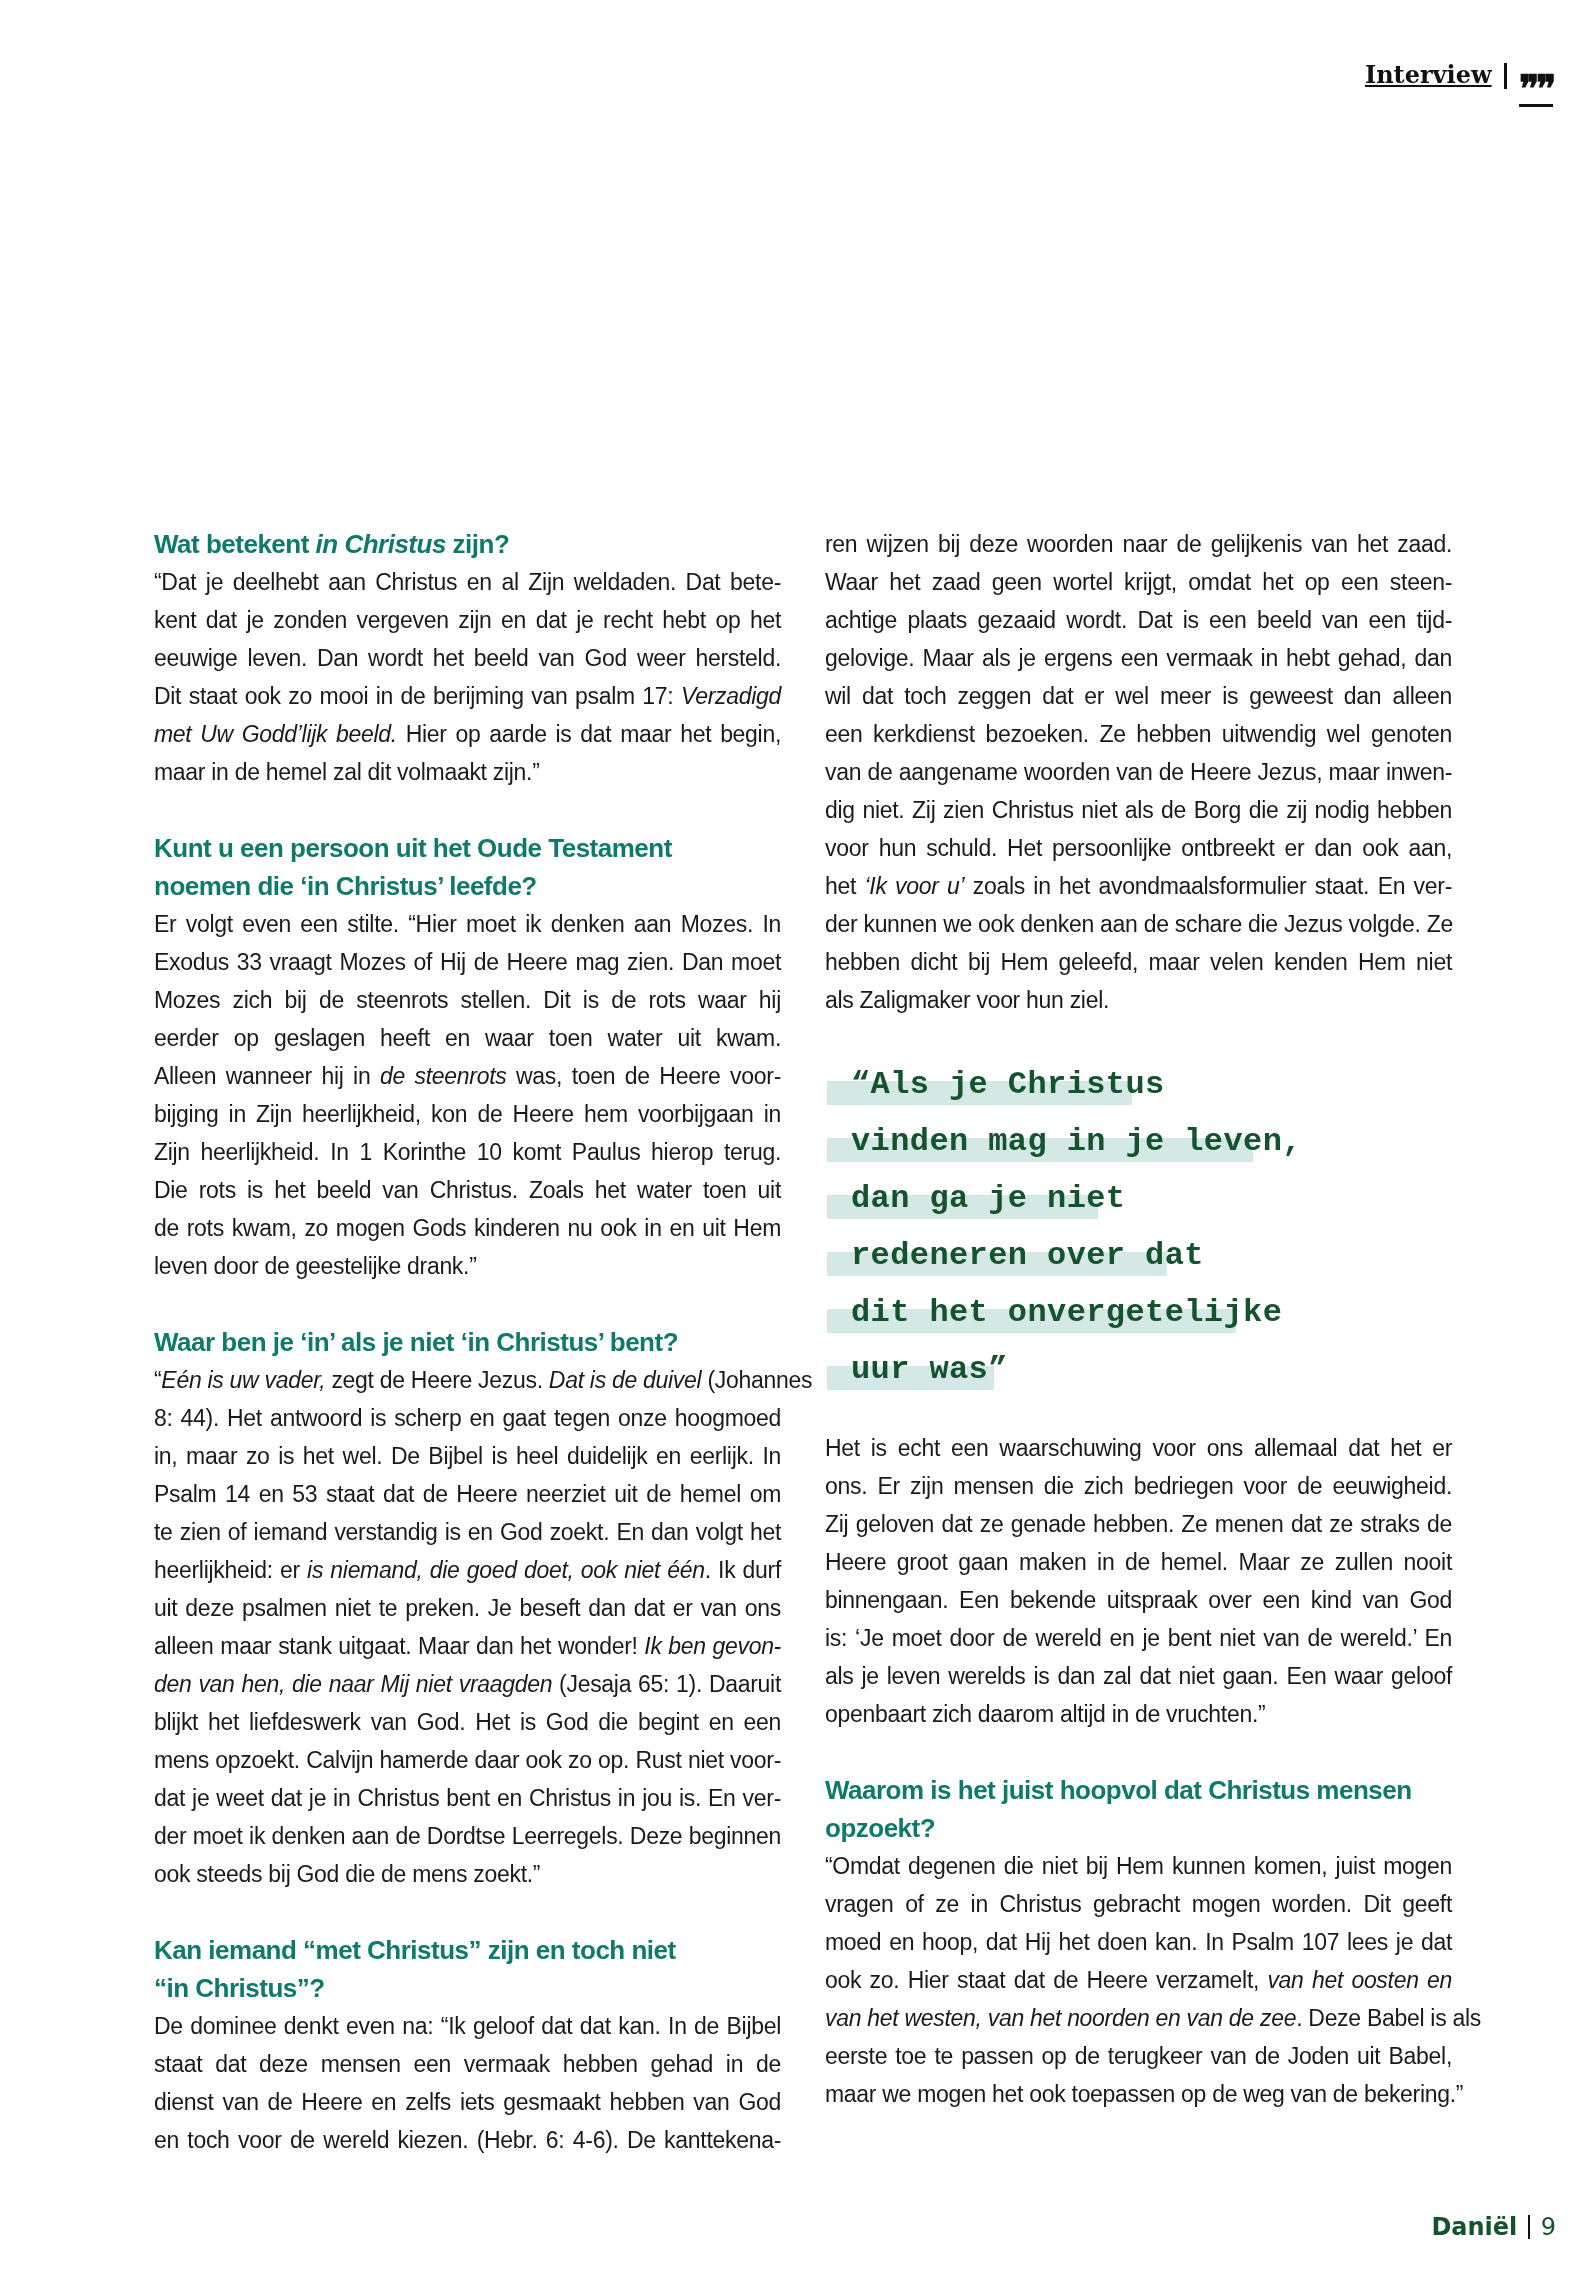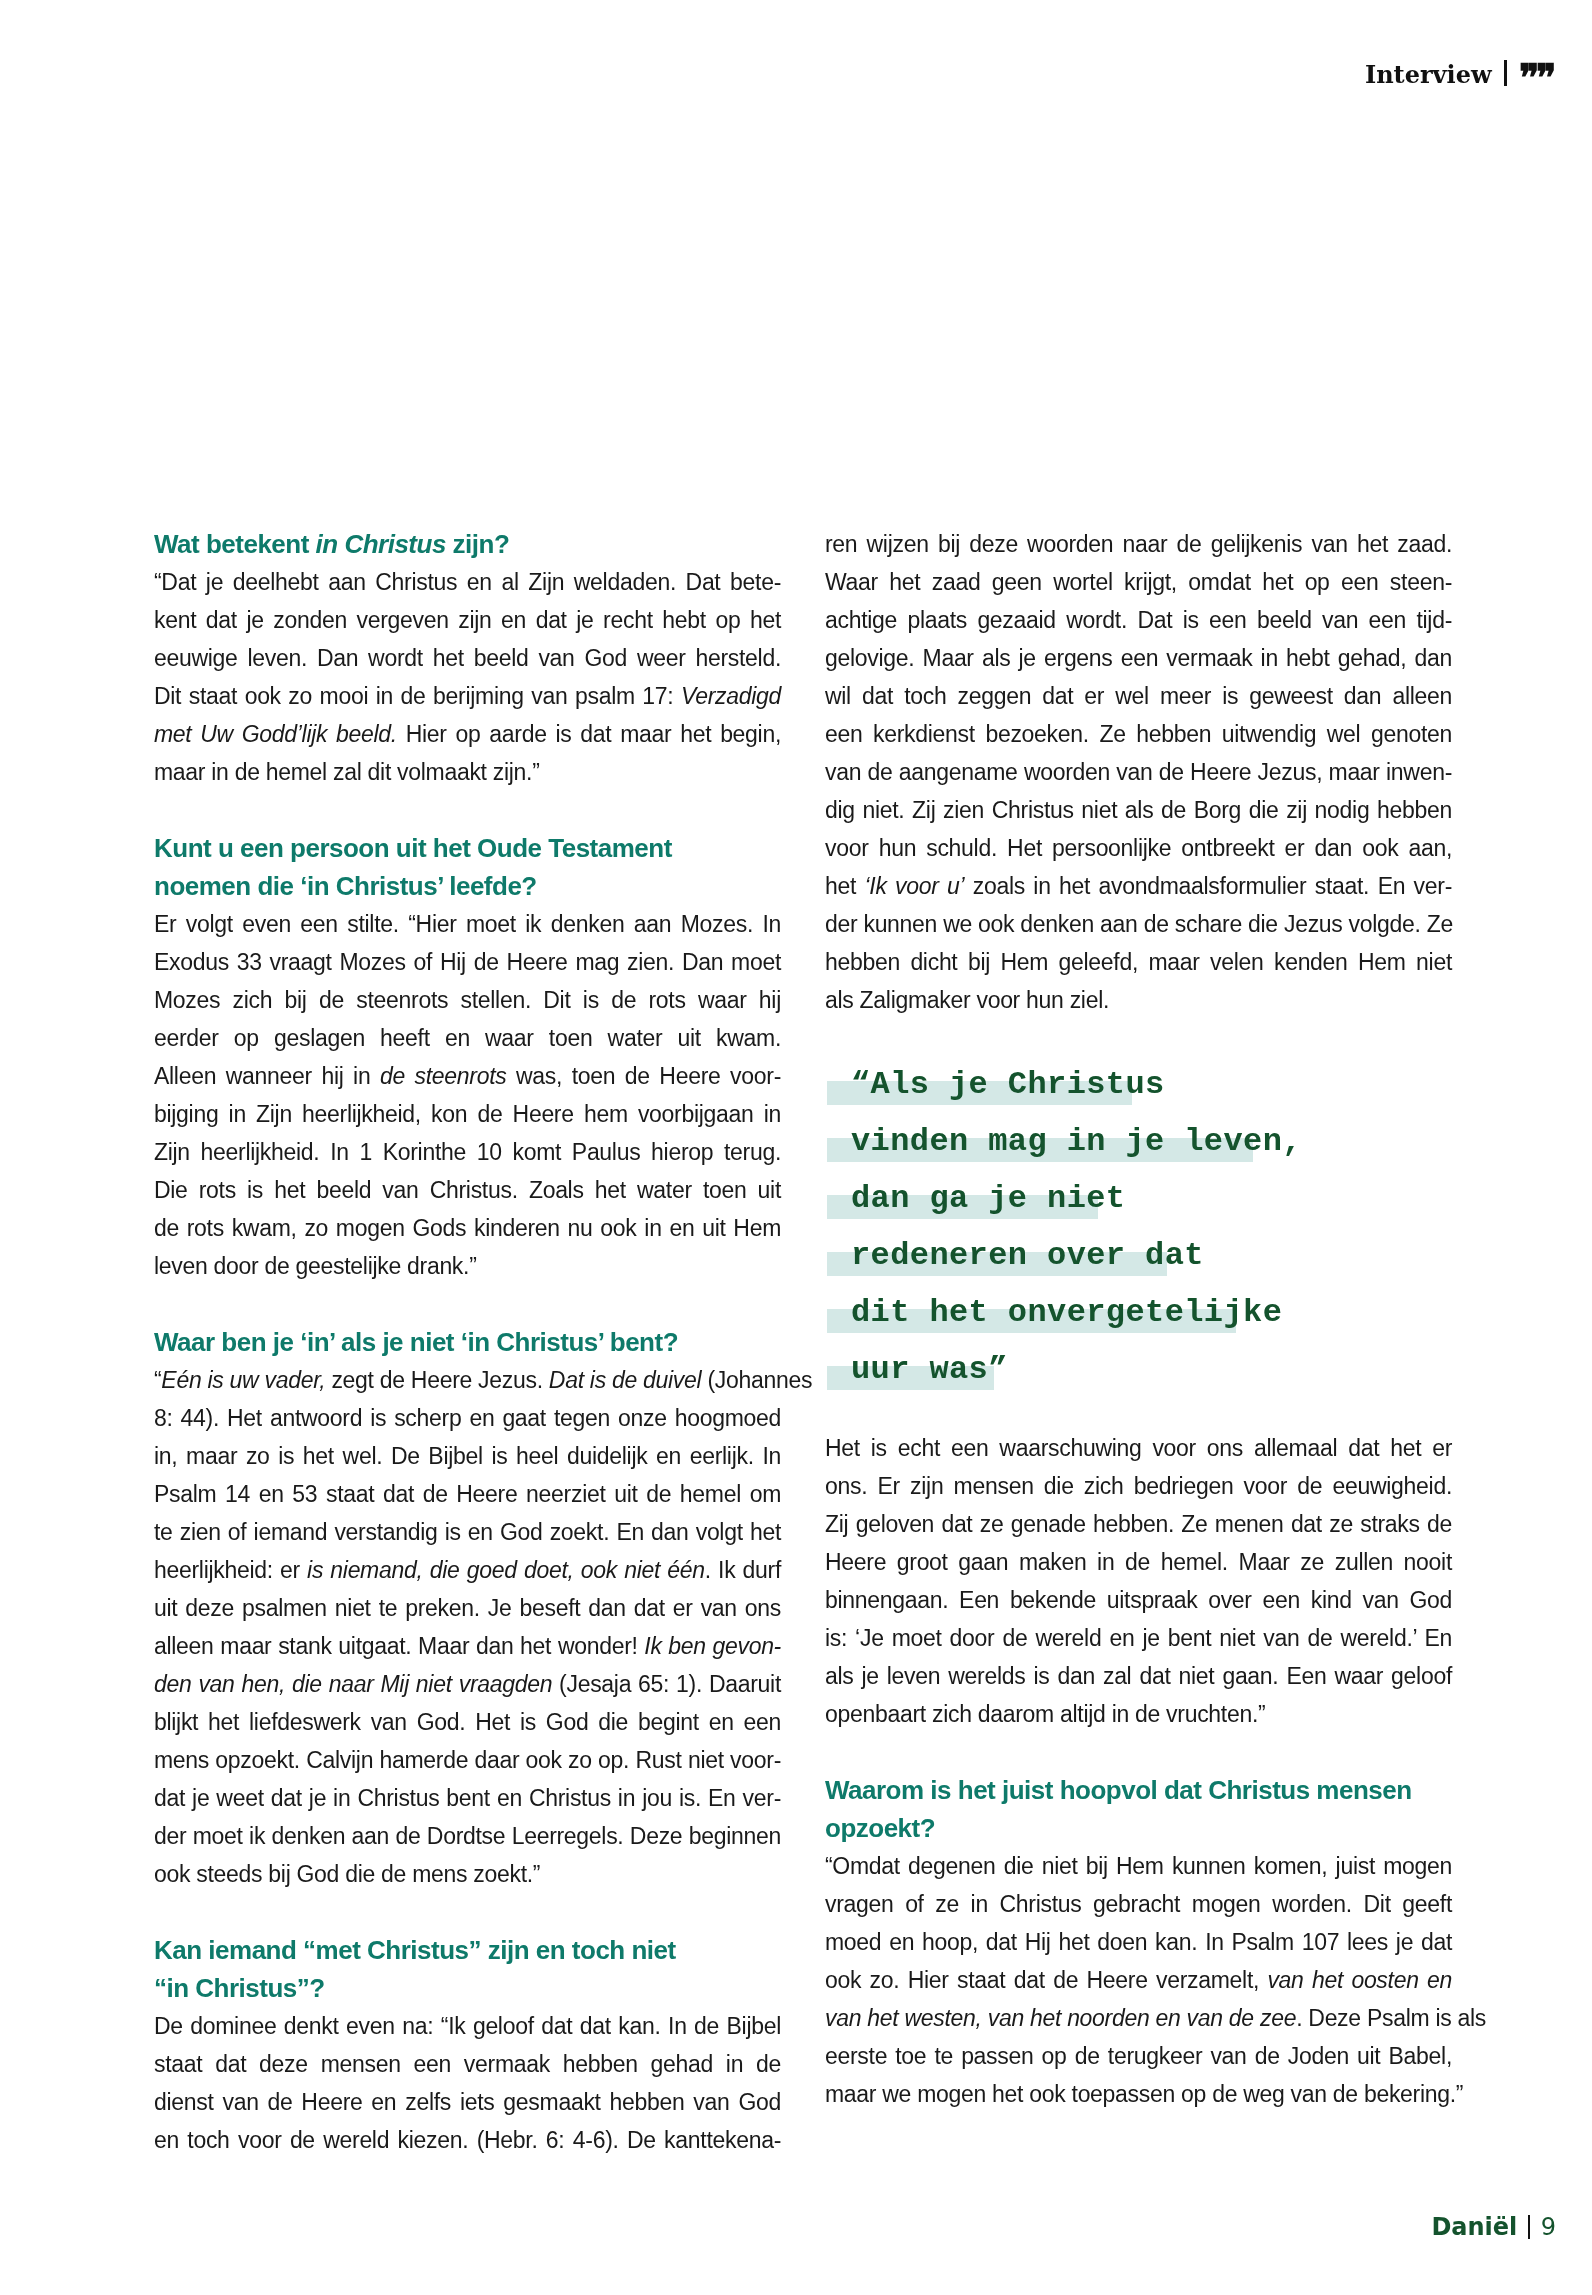--- a/index.html
+++ b/index.html
@@ -1,19 +1,19 @@
 <!DOCTYPE html>
 <html style="font-size:14px"><head>
 <meta charset="utf-8">
 <style>
   html, body { margin:0; padding:0; background:#ffffff; }
   body { width:1592px; height:2295px; position:relative; overflow:hidden;
          font-family:"Liberation Sans", sans-serif; color:#1a1a1a; }
-  .header { position:absolute; right:39px; top:60px; display:flex; align-items:flex-start; gap:12px;
-            font-family:"DejaVu Serif", serif; font-weight:bold; font-size:24px; color:#111; }
+  .header { position:absolute; right:39px; top:60px; display:flex; align-items:flex-end; gap:12px;
+            font-family:"DejaVu Serif", serif; font-weight:bold; font-size:24px; color:#111;text-decoration:underline; }
   .header .sep { width:3.5px; height:26px; background:#111; display:inline-block; }
   .header .quote-icon { font-size:38px; line-height:17.3px; font-family:"DejaVu Serif", serif; letter-spacing:-3.5px; position:relative; top:8.6px; }
   .col { position:absolute; width:627px; }
   .col.left { left:154px; top:525px; }
   .col.right { left:825px; top:525px; }
   .blk { margin:0; }
   .h { color:#0e7a6a; font-weight:bold; font-size:26px; line-height:38px; letter-spacing:-0.5px; margin:0; }
   .h i { font-style:italic;margin-top:20px; }
   .line { font-size:23px; line-height:38px; white-space:nowrap; text-align:justify; text-align-last:justify; display:block; letter-spacing:-0.3px; }
   .line.last { text-align-last:left; }
@@ -146,21 +146,21 @@
     <span class="line">als je leven werelds is dan zal dat niet gaan. Een waar geloof</span>
     <span class="line last">openbaart zich daarom altijd in de vruchten.”</span>
   </div>
   <div class="gap"></div>
   <div class="blk">
     <p class="h"><span>Waarom is het juist hoopvol dat Christus mensen</span><br><span>opzoekt?</span></p>
     <span class="line">“Omdat degenen die niet bij Hem kunnen komen, juist mogen</span>
     <span class="line">vragen of ze in Christus gebracht mogen worden. Dit geeft</span>
     <span class="line">moed en hoop, dat Hij het doen kan. In Psalm 107 lees je dat</span>
     <span class="line"><span>ook zo. Hier staat dat de Heere verzamelt, </span><i>van het oosten en</i></span>
-    <span class="line"><i>van het westen, van het noorden en van de zee</i><span>. Deze Psalm is als</span></span>
+    <span class="line"><i>van het westen, van het noorden en van de zee</i><span>. Deze Babel is als</span></span>
     <span class="line">eerste toe te passen op de terugkeer van de Joden uit Babel,</span>
     <span class="line">maar we mogen het ook toepassen op de weg van de bekering.”</span>
   </div>
 </div>
 
 <div class="footer">
   <span class="brand">Daniël</span>
   <span class="sep"></span>
   <span>9</span>
 </div>

